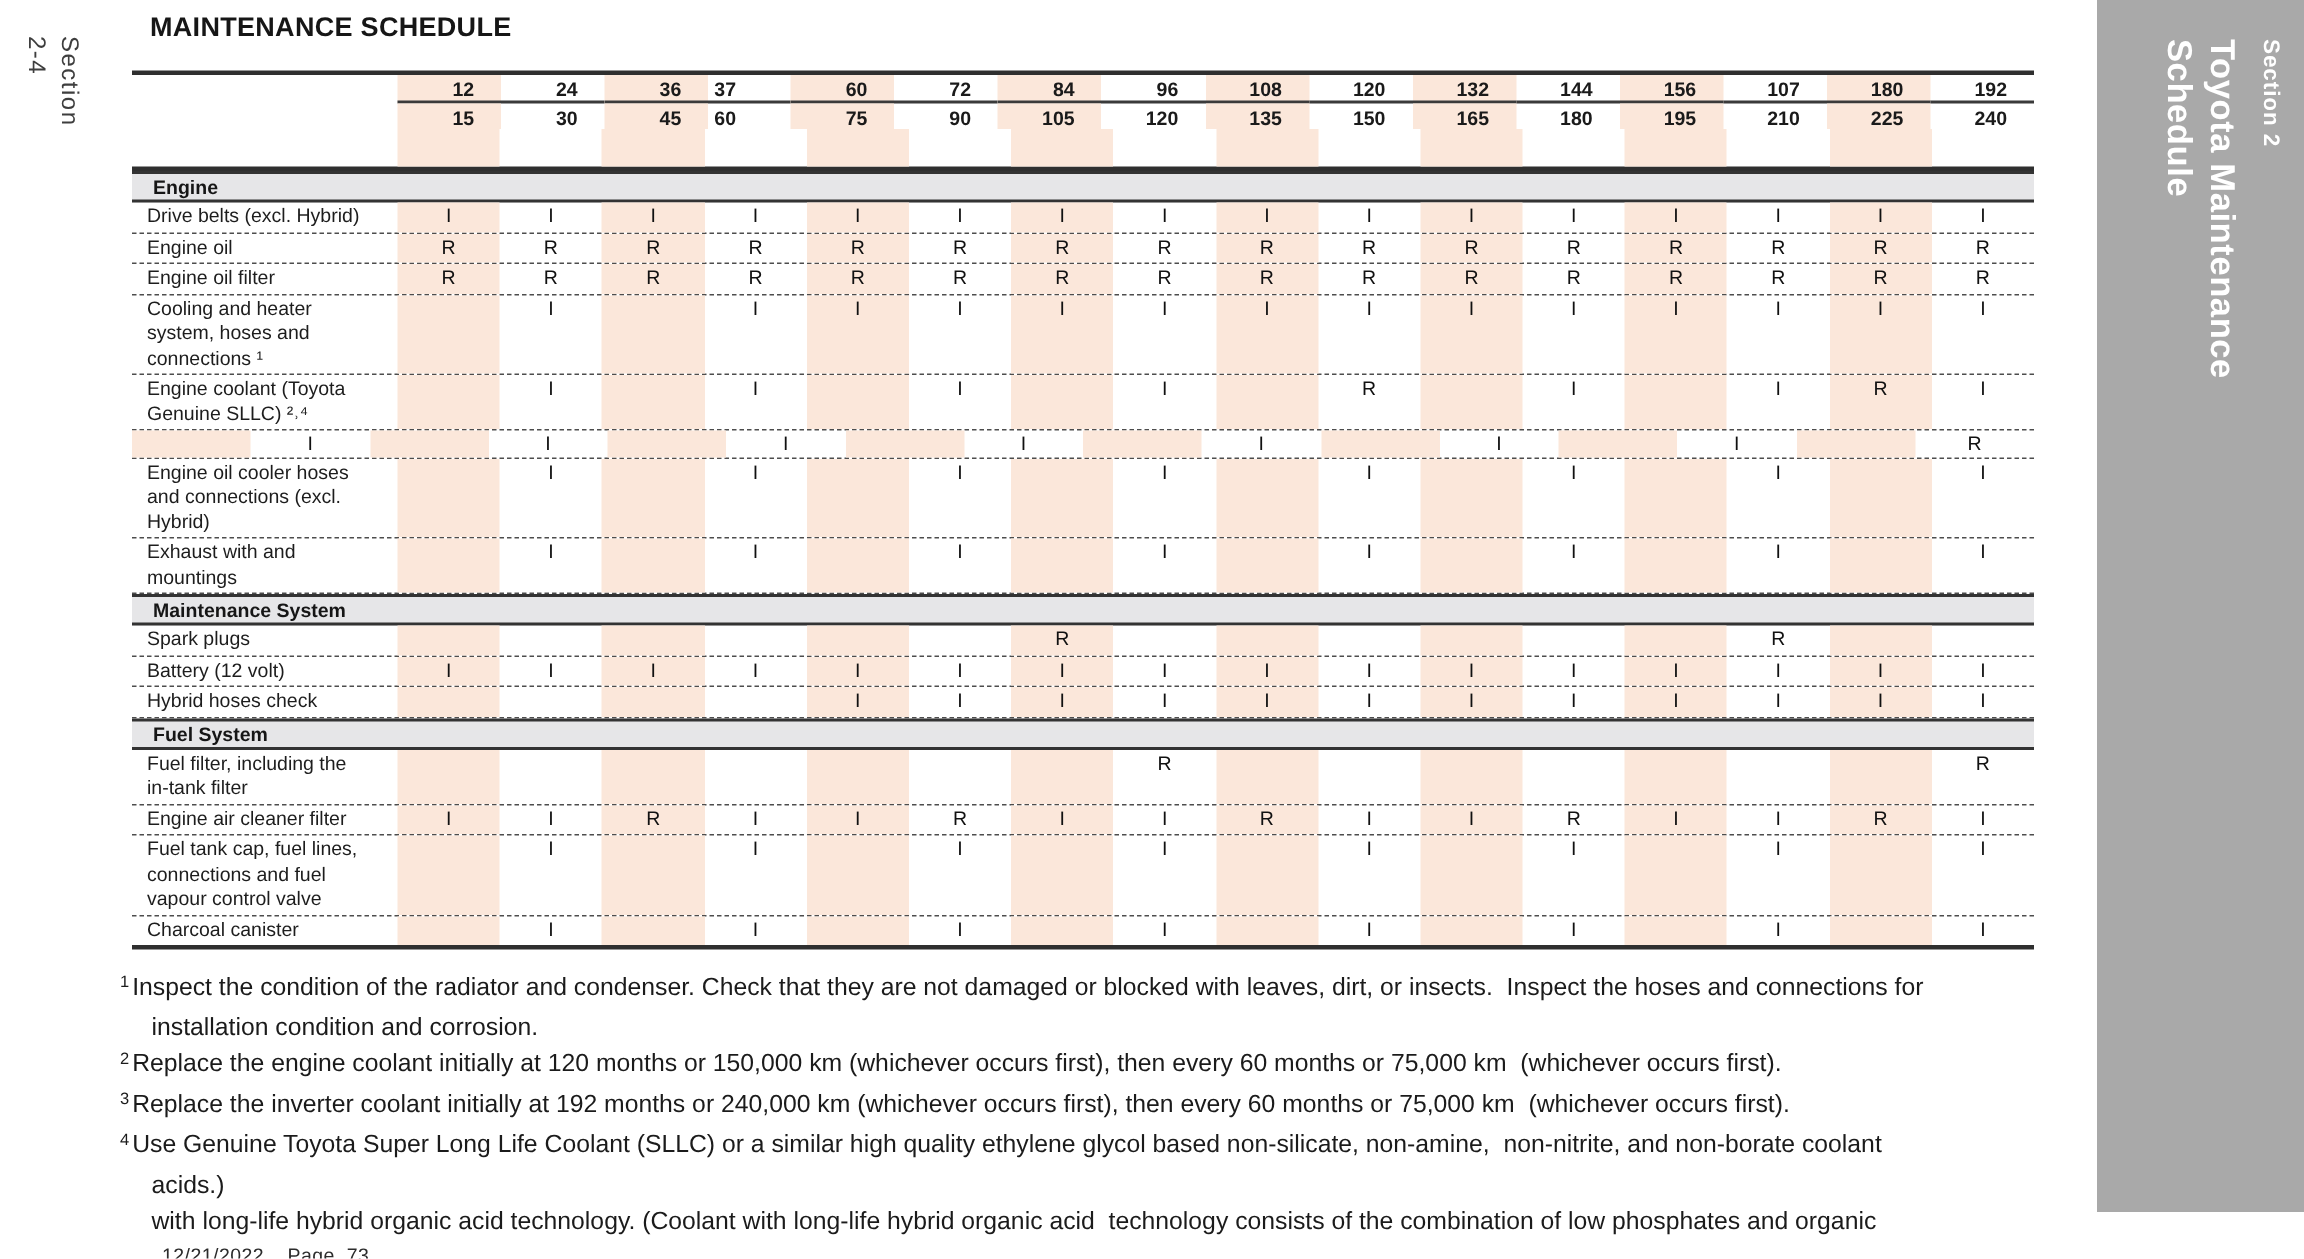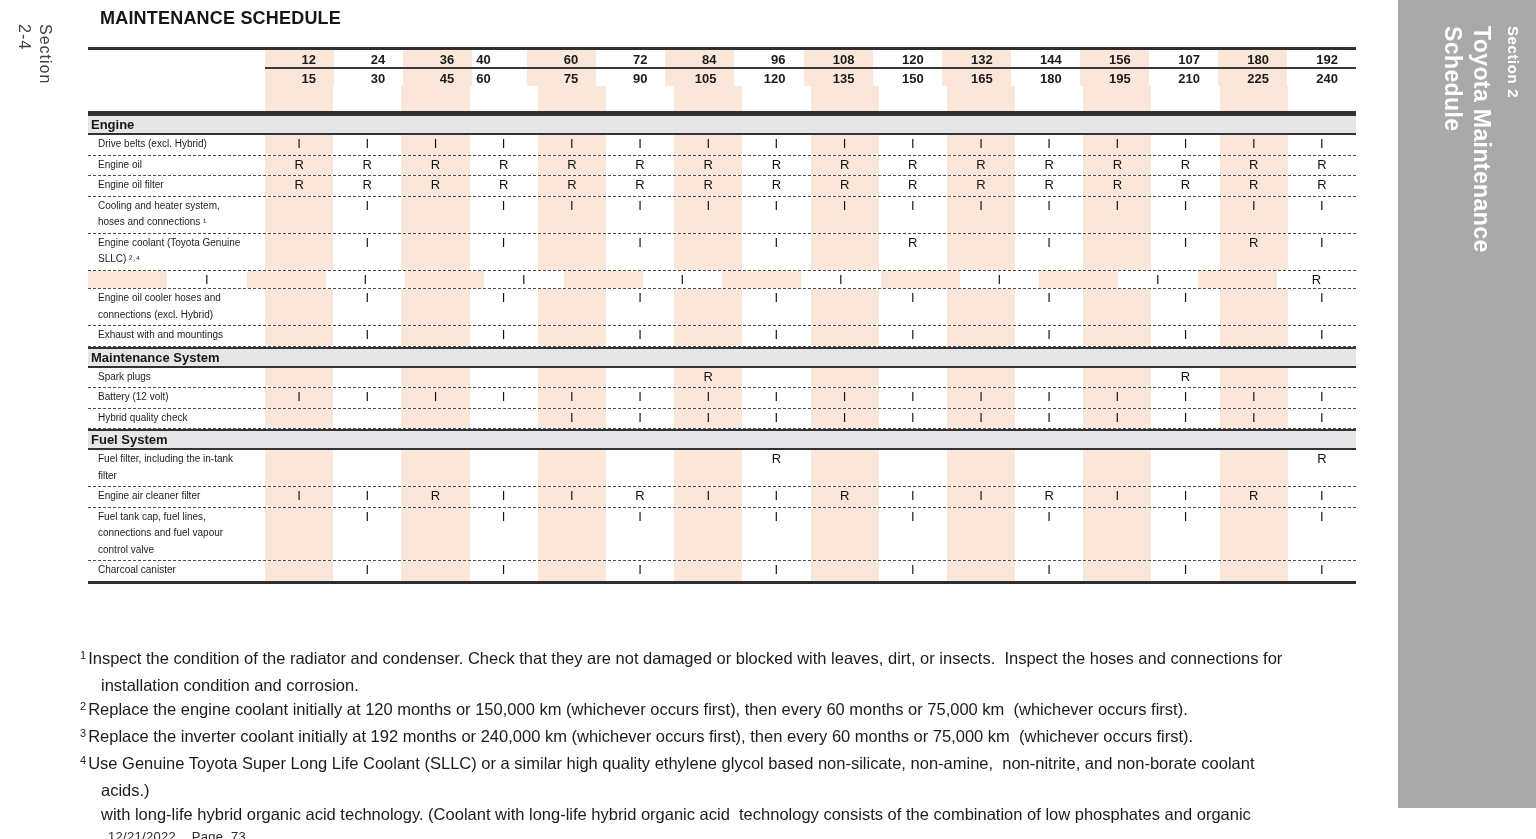--- a/index.html
+++ b/index.html
@@ -46,27 +46,27 @@
     padding:2px 18px 12px 0;color:#1a1a1a;
   }
   .num-cell.c-left{text-align:left;padding:2px 0 0 4px;}
   .hdr-spacer{height:25px;border-bottom:3px solid #2f2f2f;}
   
   .section-row{
     background:#e6e6e8;border-top:2px solid #333;border-bottom:2px solid #333;
     height:17px;
   }
   .section-label{
-    font-size:13px;font-weight:bold;padding:1px 0 0 3px;color:#161616;
+    font-size:13px;font-weight:bold;padding:1px 0 0 14px;color:#161616;
   }
   
   .data-row{border-bottom:1px dashed #4d4d4d;}
   .data-row:last-child{border-bottom:none;}
   .row-label{
-    font-size:10px;line-height:16.5px;padding:1px 20px 2px 10px;color:#1d1d1d;
+    font-size:13px;line-height:16.5px;padding:1px 20px 2px 10px;color:#1d1d1d;
   }
   .mark-cell{
     font-size:13px;line-height:16.5px;text-align:center;padding-top:1px;color:#111;
   }
   #table-body{border-bottom:3px solid #2f2f2f;}
   
   .footnotes{position:absolute;left:80px;top:646px;width:1300px;}
   .fn-line{white-space:pre;font-size:16.5px;line-height:24.7px;color:#1b1b1b;}
   .fn-marker{font-size:11px;position:relative;top:-5px;padding-right:2px;}
   .fn-cont{padding-left:21px;}
@@ -85,21 +85,21 @@
 </div>
 
 <div class="page-title">MAINTENANCE SCHEDULE</div>
 
 <div class="sched">
   <div class="trow hdr-months" id="months-row">
     <div class="label-col"></div>
   <div class="cell num-cell hl">12</div>
       <div class="cell num-cell">24</div>
       <div class="cell num-cell hl">36</div>
-      <div class="cell num-cell c-left">40</div>
+      <div class="cell num-cell c-left">37</div>
       <div class="cell num-cell hl">60</div>
       <div class="cell num-cell">72</div>
       <div class="cell num-cell hl">84</div>
       <div class="cell num-cell">96</div>
       <div class="cell num-cell hl">108</div>
       <div class="cell num-cell">120</div>
       <div class="cell num-cell hl">132</div>
       <div class="cell num-cell">144</div>
       <div class="cell num-cell hl">156</div>
       <div class="cell num-cell">107</div>
@@ -334,21 +334,21 @@
         <div class="cell mark-cell hl">I</div>
         <div class="cell mark-cell">I</div>
         <div class="cell mark-cell hl">I</div>
         <div class="cell mark-cell">I</div>
         <div class="cell mark-cell hl">I</div>
         <div class="cell mark-cell">I</div>
         <div class="cell mark-cell hl">I</div>
         <div class="cell mark-cell">I</div>
       </div>
       <div class="trow data-row">
-        <div class="label-col row-label">Hybrid quality check</div>
+        <div class="label-col row-label">Hybrid hoses check</div>
         <div class="cell mark-cell hl"></div>
         <div class="cell mark-cell"></div>
         <div class="cell mark-cell hl"></div>
         <div class="cell mark-cell"></div>
         <div class="cell mark-cell hl">I</div>
         <div class="cell mark-cell">I</div>
         <div class="cell mark-cell hl">I</div>
         <div class="cell mark-cell">I</div>
         <div class="cell mark-cell hl">I</div>
         <div class="cell mark-cell">I</div>

